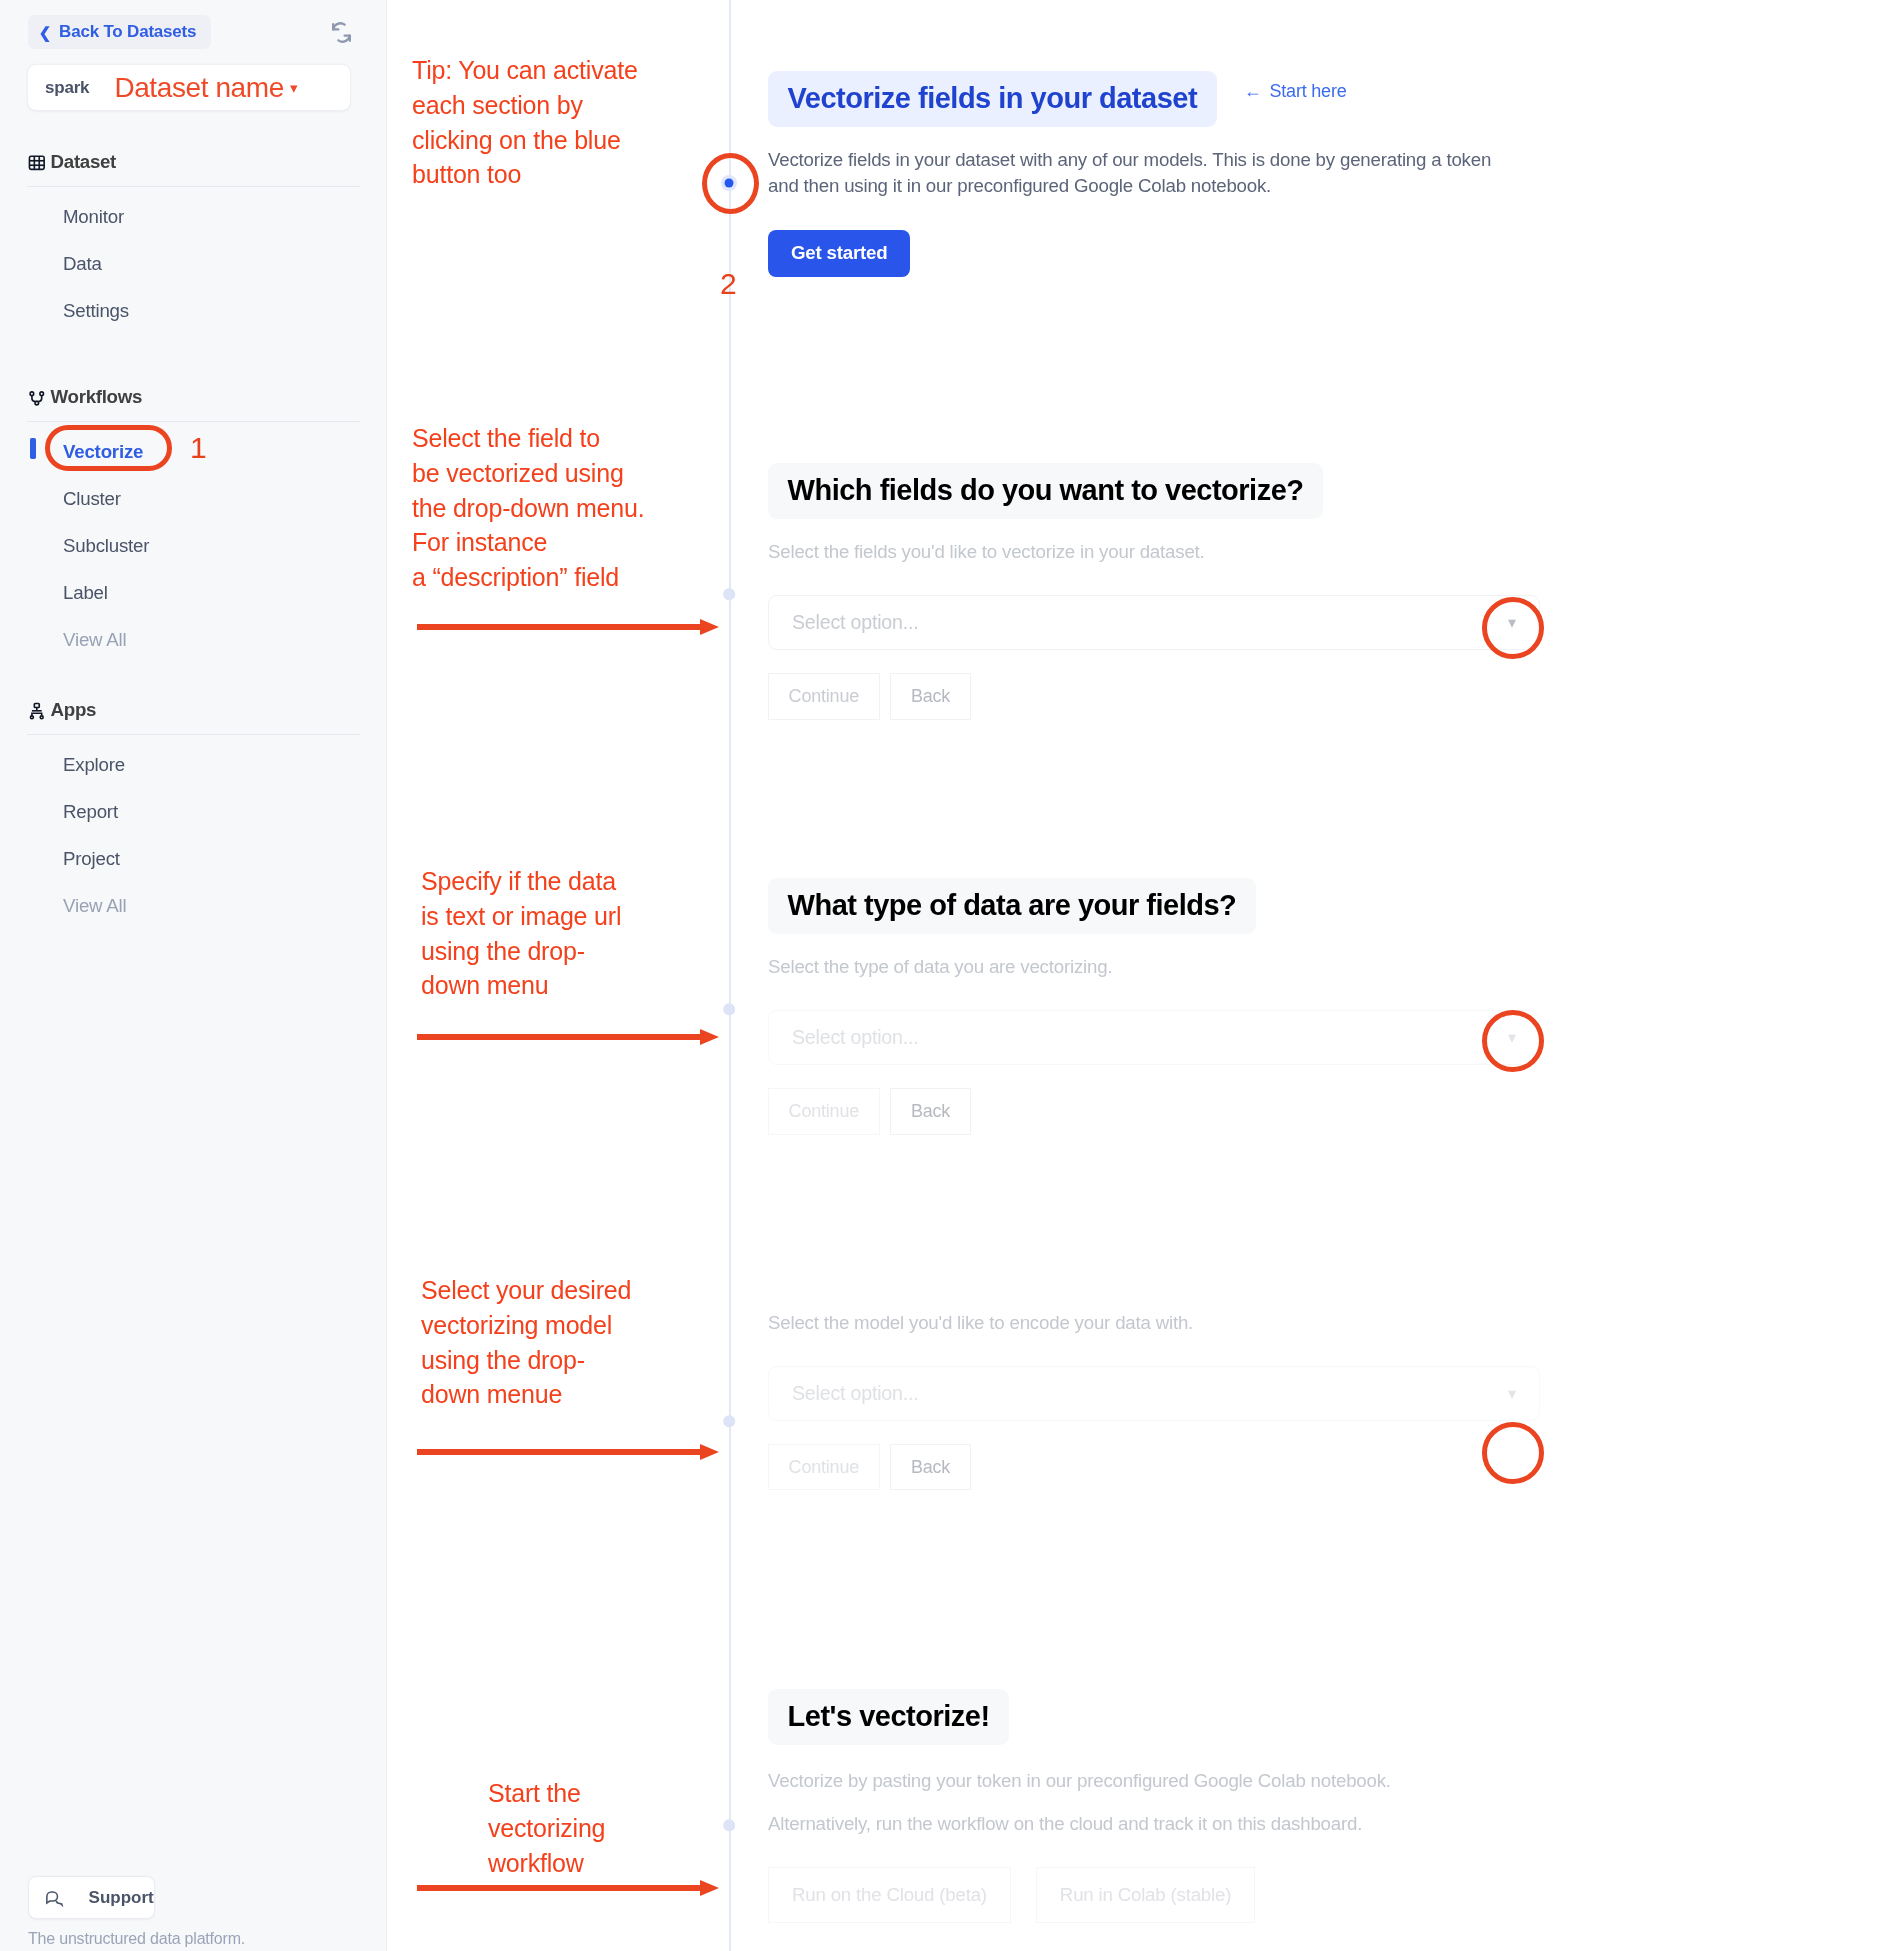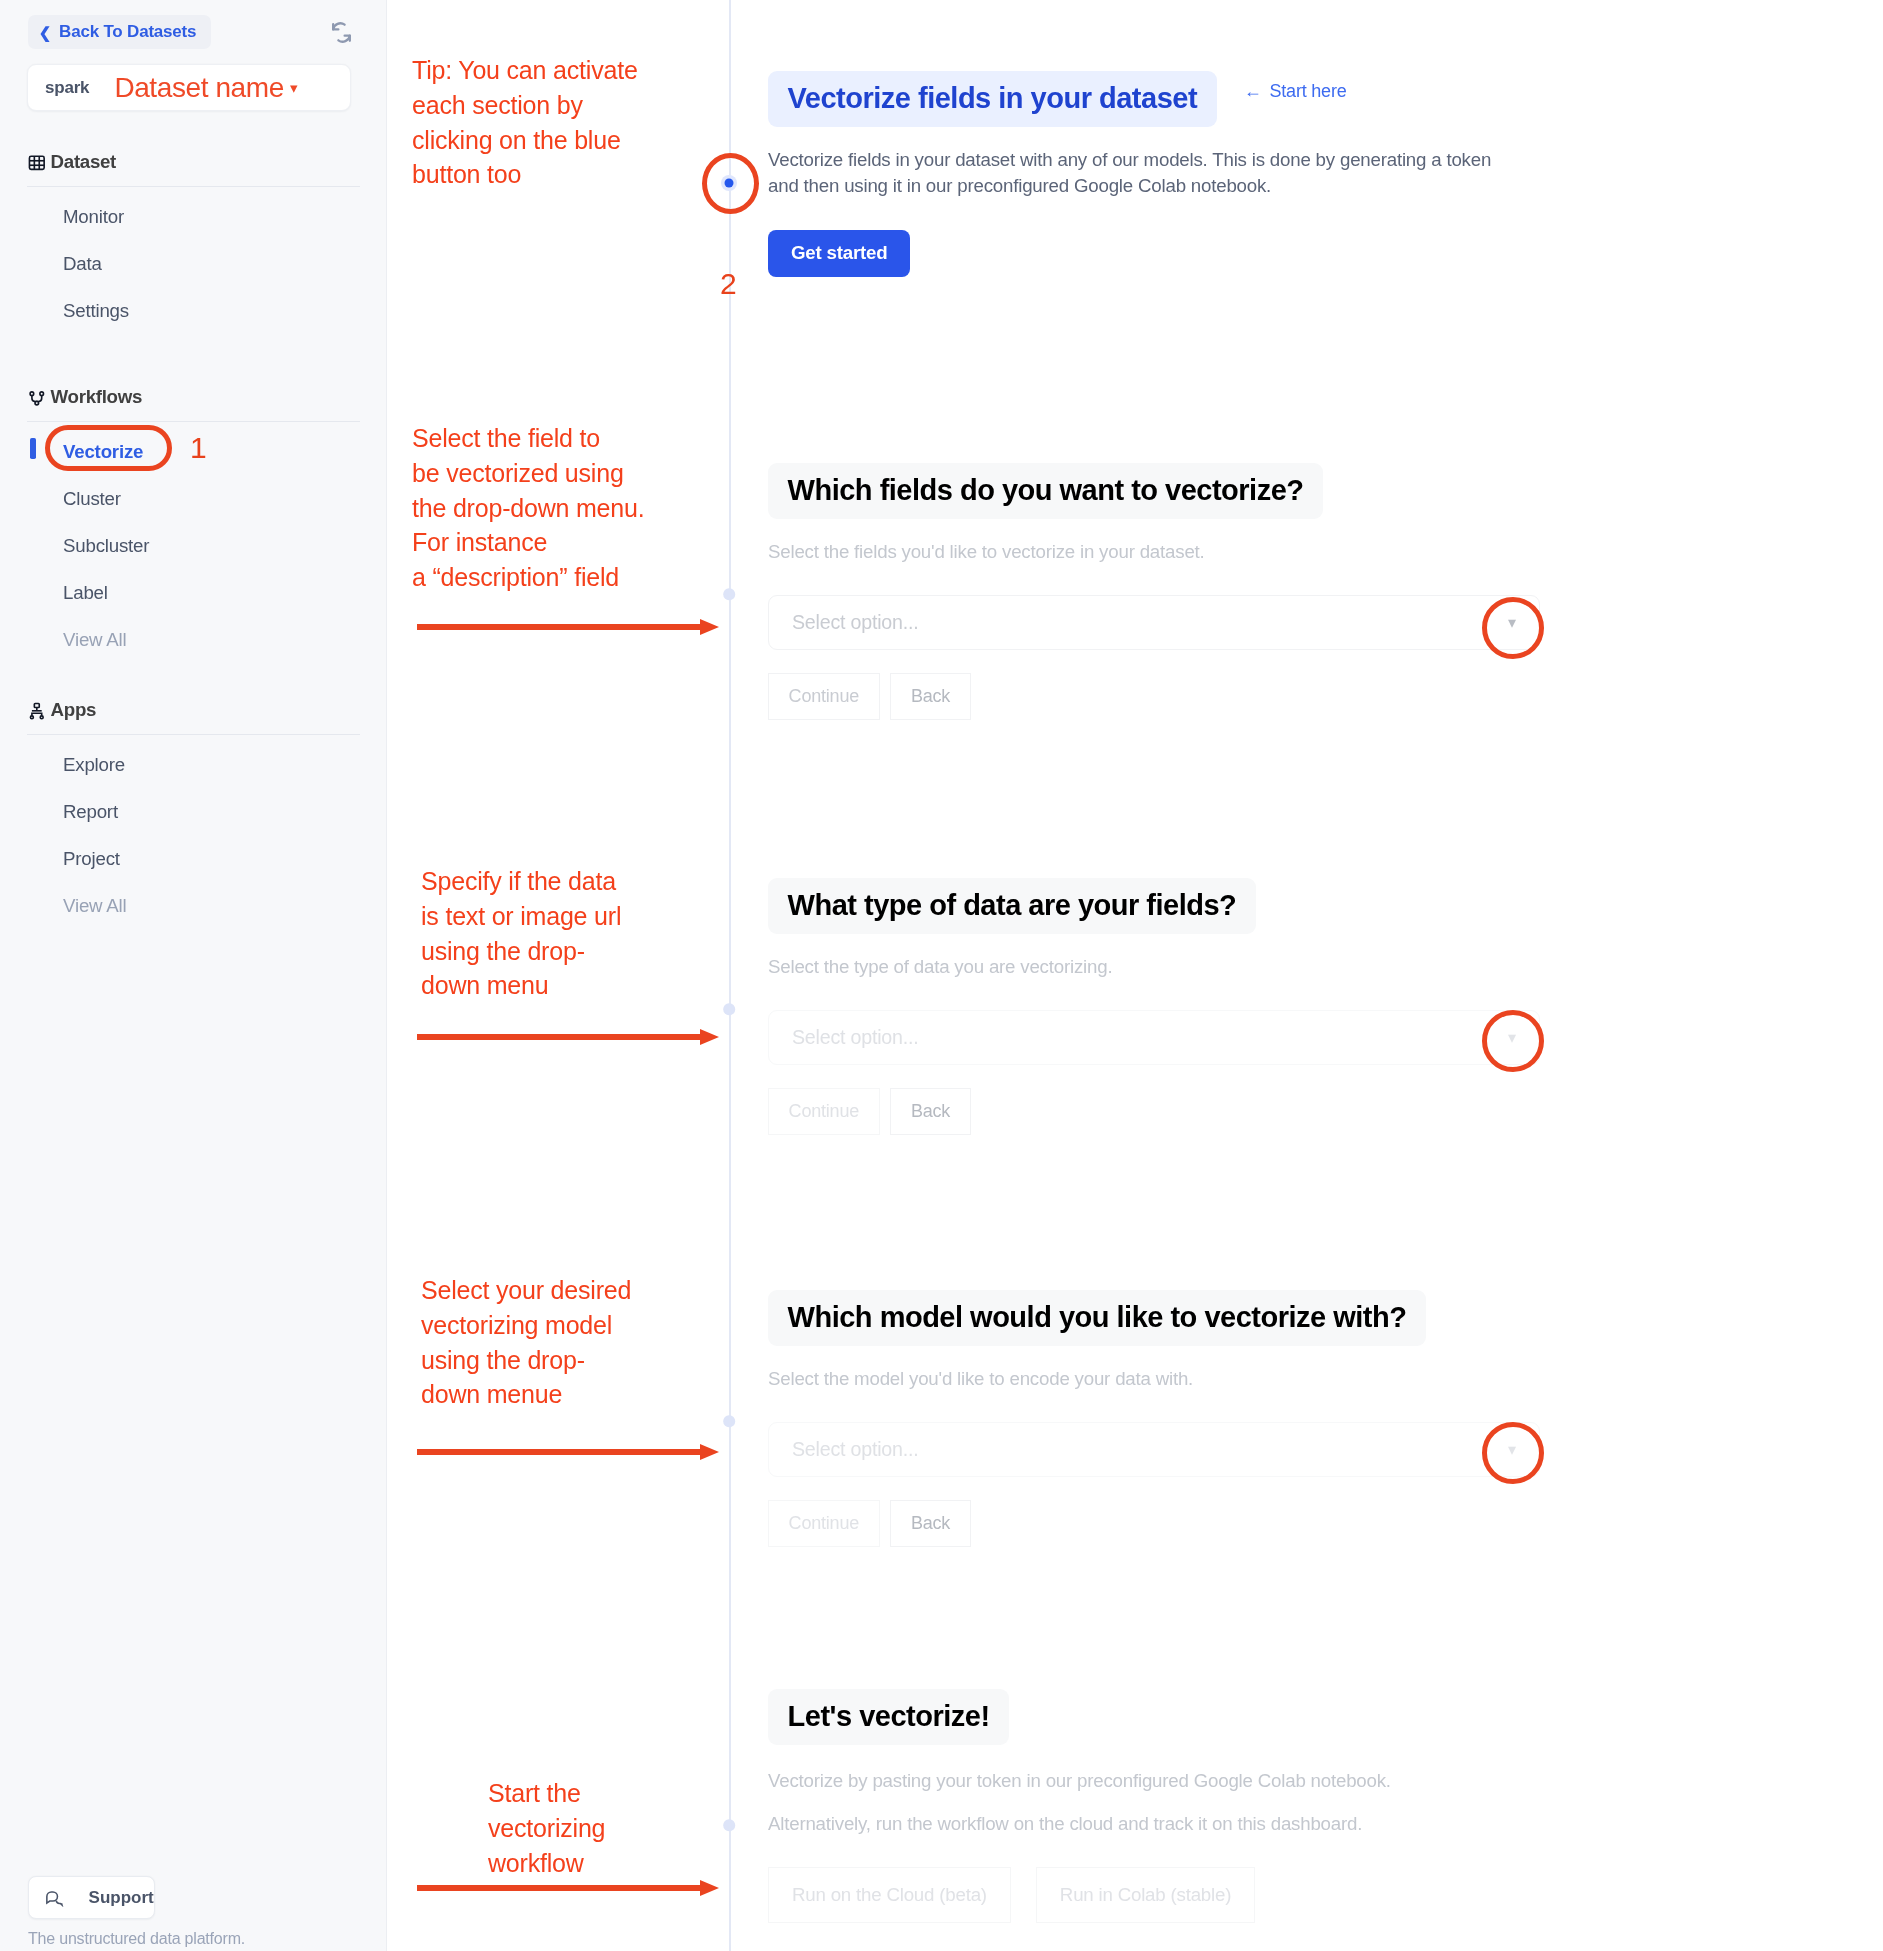--- a/index.html
+++ b/index.html
@@ -332,21 +332,20 @@
       <span class="select-ph fade">Select option...</span>
       <span class="sel-chev fade">▾</span>
     </div>
     <div class="btn-row" style="margin-top:23px;">
       <button class="sm-btn fade">Continue</button>
       <button class="sm-btn back">Back</button>
     </div>
   </div>
 
   <div class="sec" style="top:1290px;">
-    <span class="sec-title grey">Which model would you like to vectorize with?</span>
     <div class="sec-desc dim" style="margin-top:19.6px;">Select the model you'd like to encode your data with.</div>
     <div class="select-box" style="margin-top:30px; border-color:#f7f8f9;">
       <span class="select-ph fade">Select option...</span>
       <span class="sel-chev fade">▾</span>
     </div>
     <div class="btn-row" style="margin-top:23px;">
       <button class="sm-btn fade">Continue</button>
       <button class="sm-btn back">Back</button>
     </div>
   </div>

